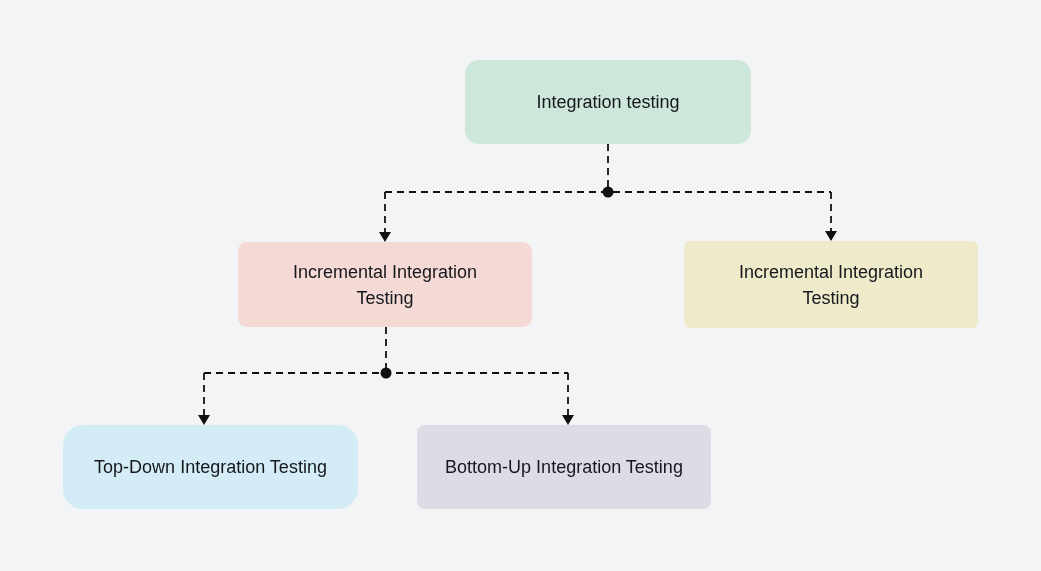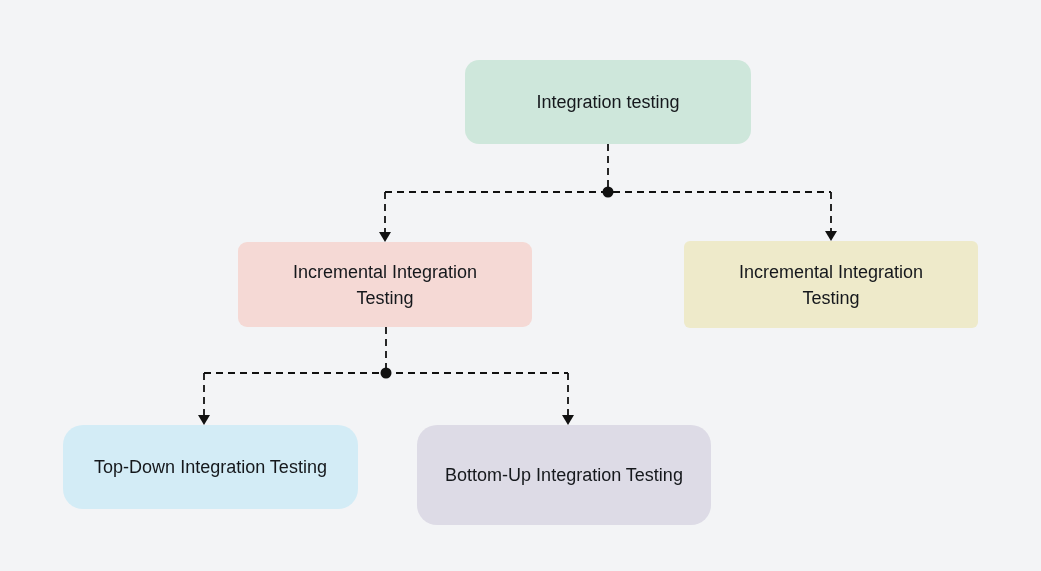--- a/index.html
+++ b/index.html
@@ -51,22 +51,22 @@
     width: 294px; height: 87px;
     border-radius: 6px;
   }
   .node-top-down {
     left: 63px; top: 425px;
     width: 295px; height: 84px;
     border-radius: 20px;
   }
   .node-bottom-up {
     left: 417px; top: 425px;
-    width: 294px; height: 100px;
-    border-radius: 20px;
+    width: 294px; height: 84px;
+    border-radius: 8px;
   }
 </style>
 </head>
 <body>
 
 <div class="canvas" style="background-color: rgb(243, 244, 246);">
 
   <svg class="connector-overlay" viewBox="0 0 1041 571" xmlns="http://www.w3.org/2000/svg">
     <g stroke="#111111" stroke-width="1.8" stroke-dasharray="7 5" fill="none">
       <path d="M608 144 V192"></path>

